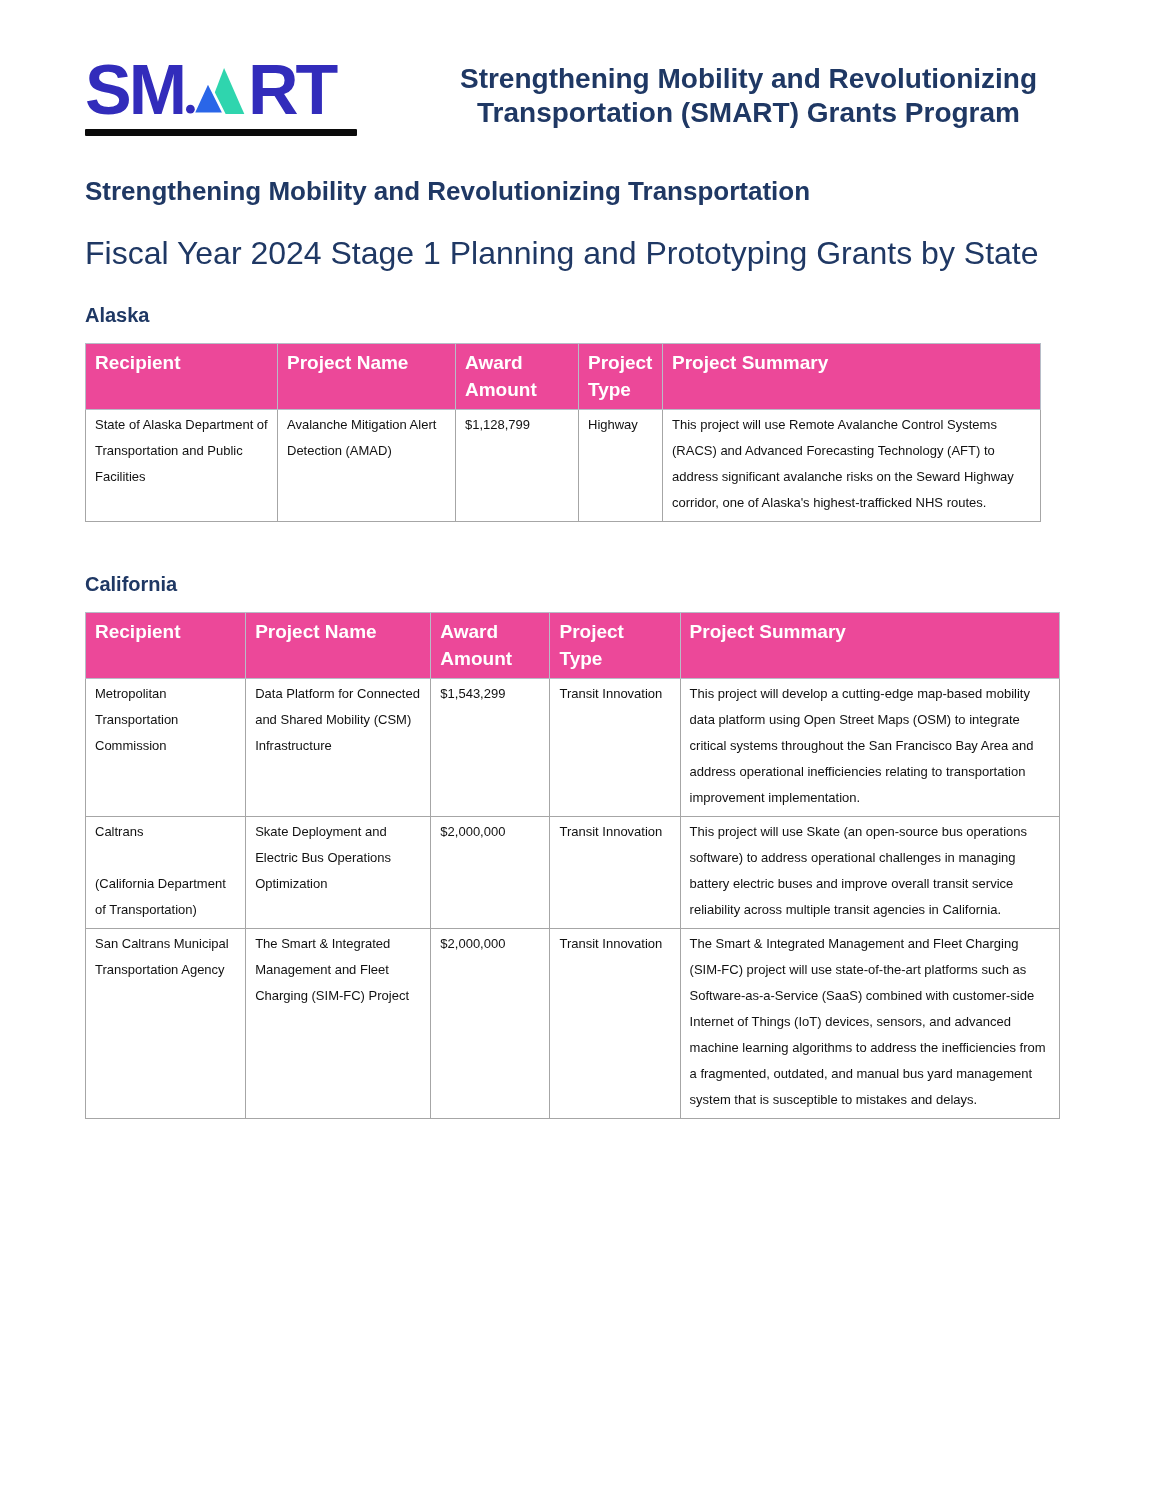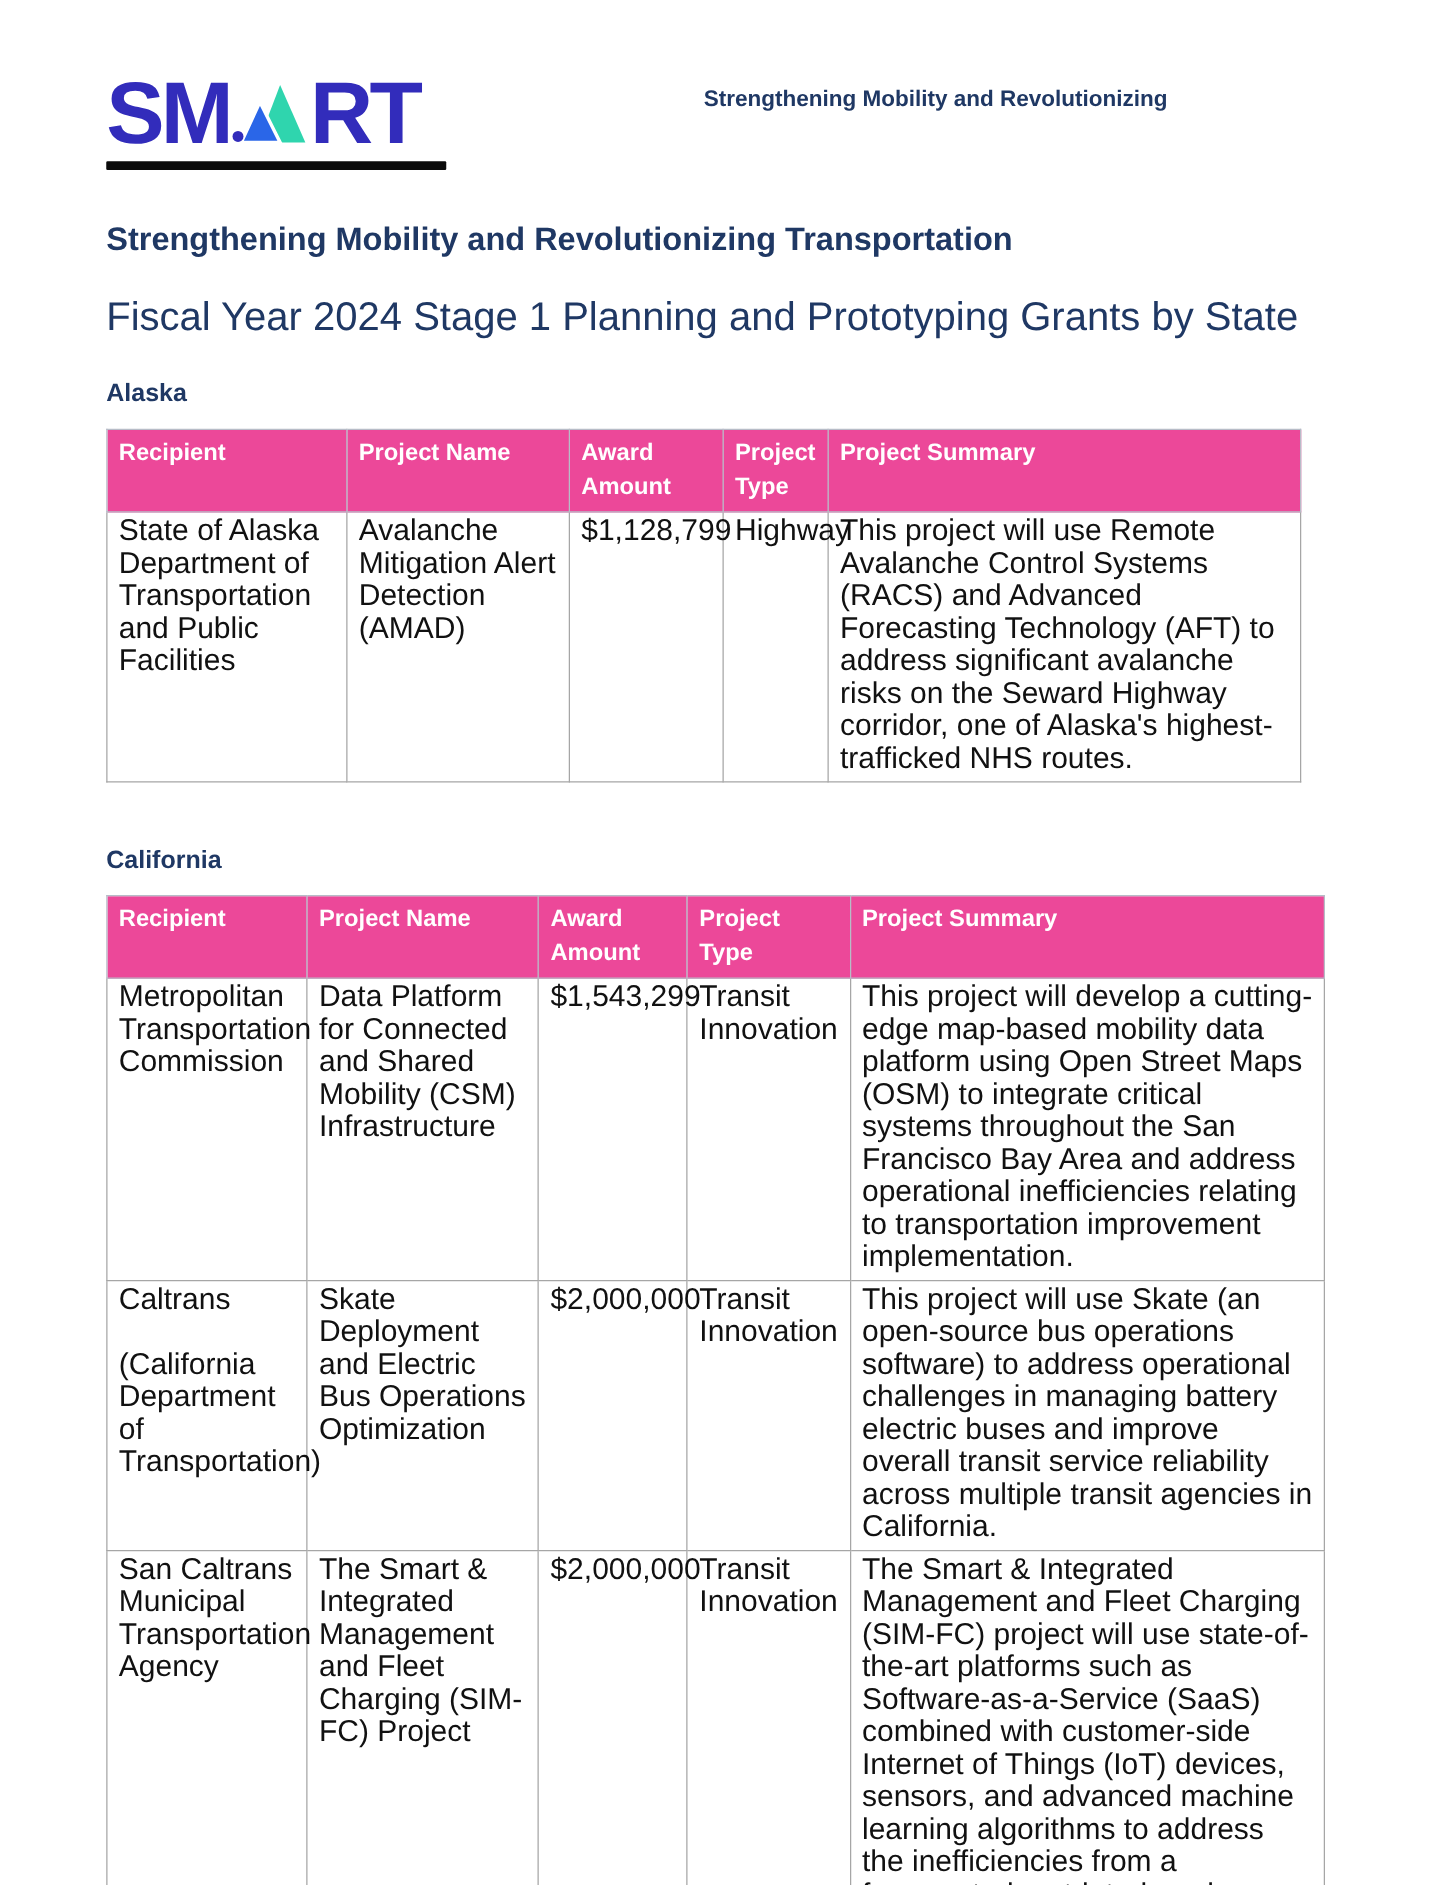--- a/index.html
+++ b/index.html
@@ -17,36 +17,36 @@
   .logo-wrap { width:292px; flex:0 0 auto; }
   .logo-row { display:flex; align-items:flex-end; height:76px; }
   .logo-letters {
     font-size:70px; font-weight:800; letter-spacing:-3px;
     line-height:72px; color:#322CBB;
   }
   .logo-a { width:62px; height:70px; margin:0 1px; flex:0 0 auto; }
   .logo-underline { height:7px; background:#0a0a0a; width:272px; margin-top:3px; border-radius:1px; }
   .masthead-title {
     flex:1; text-align:center; padding-top:12px;
-    font-weight:bold; font-size:18px; line-height:34px; color:#1F3864;
+    font-weight:bold; font-size:28px; line-height:34px; color:#1F3864;
   }
   
   .h1 { margin:40px 0 0 85px; font-size:26px; font-weight:bold; color:#1F3864; }
   .h2 { margin:28px 0 0 85px; font-size:32px; font-weight:normal; color:#1F3864; }
   .state-heading { font-size:20px; font-weight:bold; color:#1F3864; margin:32px 0 0 85px; }
   .state-heading.second { margin-top:51px; }
   
   table { border-collapse:collapse; margin:16px 0 0 85px; table-layout:fixed; }
   th {
     background:#ec4899; color:#ffffff; font-weight:bold; text-align:left;
     font-size:19px; line-height:27px; padding:5px 9px 6px 9px;
     border:1px solid #b7bcc7; vertical-align:top;
   }
   td {
-    font-size:24px; line-height:26px; padding:2px 9px 5px 9px;
+    font-size:13px; line-height:26px; padding:2px 9px 5px 9px;
     border:1px solid #a6a6a6; vertical-align:top; color:#111111;
   }
   .prewrap { white-space:pre-line; }
   table.alaska   { width:955px; }
   table.california { width:975px; }
 </style>
 </head>
 <body>
 
 <div class="page">
@@ -59,20 +59,21 @@
           <polygon points="58,2 88,70 32,70" fill="#2FD5AE"></polygon>
           <polygon points="34,22 58,70 12,70" fill="#2A66E8" stroke="#ffffff" stroke-width="4"></polygon>
           <circle cx="8" cy="63" r="6.5" fill="#322CBB"></circle>
         </svg>
         <span class="logo-letters">RT</span>
       </div>
       <div class="logo-underline"></div>
     </div>
     <div class="masthead-title">
       <div>Strengthening Mobility and Revolutionizing</div>
+      <div>Transportation (SMART) Grants Program</div>
     </div>
   </div>
 
   <div class="h1">Strengthening Mobility and Revolutionizing Transportation</div>
   <div class="h2">Fiscal Year 2024 Stage 1 Planning and Prototyping Grants by State</div>
 
   <div class="state-heading">Alaska</div>
 
   <table class="alaska">
     <colgroup>

